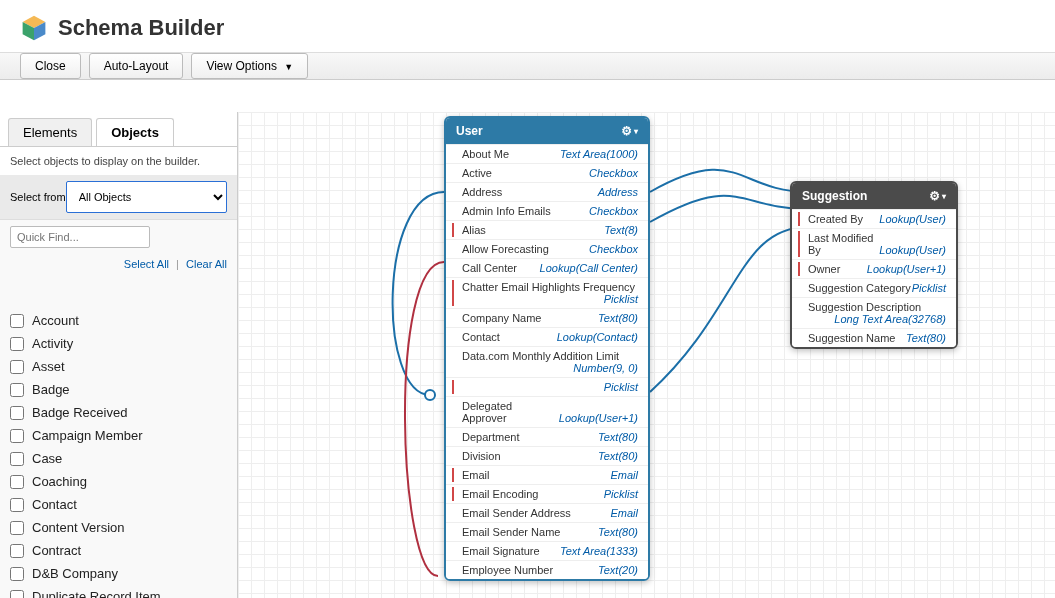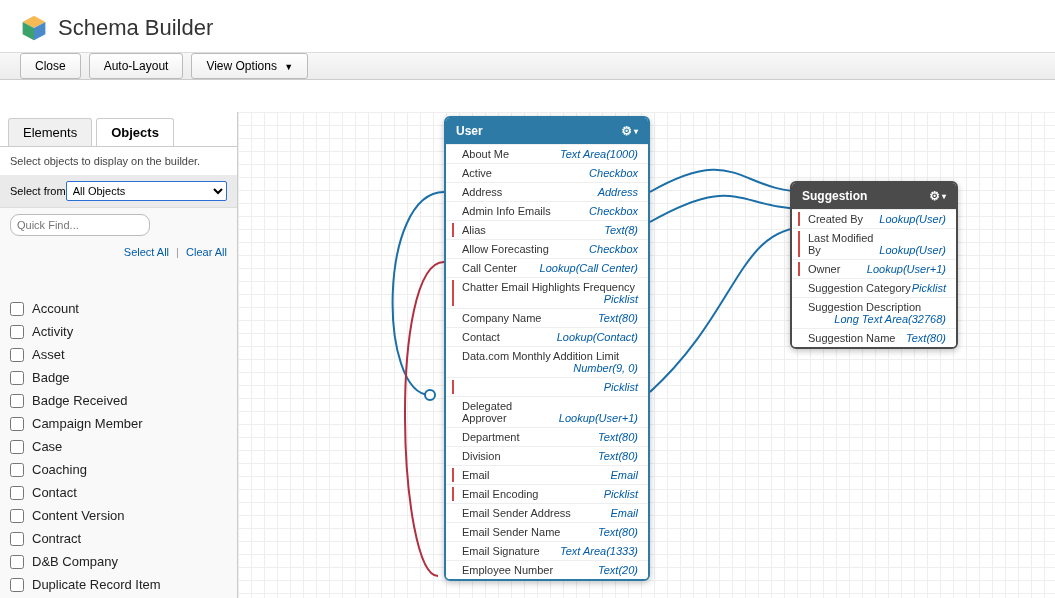--- a/index.html
+++ b/index.html
@@ -1,36 +1,36 @@
 <!DOCTYPE html>
 <html><head>
 <meta charset="utf-8">
 <style>
 * { box-sizing: border-box; margin: 0; padding: 0; font-family: Arial, Helvetica, sans-serif; }
 body { width: 1055px; height: 598px; overflow: hidden; background: #fff; position: relative; }
 
 .header { display: flex; align-items: center; padding: 14px 20px 10px 20px; }
 .logo-cube { width: 28px; height: 28px; margin-right: 10px; }
-.app-title { font-size: 22px; color: #333; font-weight: 400; }
+.app-title { font-size: 22px; color: #333; font-weight: 700; }
 
 .toolbar { display: flex; align-items: center; padding: 0 20px; background: linear-gradient(#f8f8f8,#ececec); border-top: 1px solid #ddd; border-bottom: 1px solid #ccc; gap: 8px; }
 .btn { padding: 5px 14px; background: linear-gradient(#fff,#f0f0f0); border: 1px solid #bbb; border-radius: 3px; font-size: 12px; cursor: pointer; }
 .btn .caret { margin-left: 4px; font-size: 9px; }
 
 .main { display: flex; position: absolute; top: 112px; bottom: 0; left: 0; right: 0; }
 
 .sidebar { width: 238px; border-right: 1px solid #ccc; background: #f9f9f9; display: flex; flex-direction: column; }
 .tabs { display: flex; padding: 6px 8px 0 8px; background: #fff; gap: 4px; }
 .tab { padding: 6px 14px; font-size: 13px; border: 1px solid #ccc; border-bottom: none; border-radius: 3px 3px 0 0; background: #f0f0f0; cursor: pointer; }
 .tab.active { background: #fff; font-weight: bold; position: relative; z-index: 2; }
 .side-desc { padding: 8px 10px; font-size: 11px; color: #444; border-top: 1px solid #ccc; background: #fff; }
 .side-filter { padding: 6px 10px; background: #eaeaea; display: flex; align-items: center; gap: 0; font-size: 11px; border-bottom:1px solid #ddd; }
-.side-filter select { flex: 1; font-size: 11px; padding: 2px; background: #fff; border: 1px solid #2a6fd6; border-radius: 2px; }
+.side-filter select { flex: 1; font-size: 11px; padding: 8px; background: #fff; border: 1px solid #2a6fd6; border-radius: 2px; }
 .side-search { padding: 6px 10px; }
-.side-search input { width: 140px; padding: 4px 6px; font-size: 11px; border: 1px solid #bbb; border-radius: 9px; color:#888; }
+.side-search input { width: 140px; padding: 4px 6px; font-size: 11px; border: 1px solid #bbb; border-radius: 2px; color:#888; }
 .side-links { text-align: right; padding: 4px 10px 8px 0; font-size: 11px; }
 .side-links a { color: #015ba7; text-decoration: none; cursor: pointer; }
 .side-links .sep { color: #999; margin: 0 4px; }
 .obj-list { flex: 1; overflow-y: auto; padding: 4px 10px; margin-top: 27px; }
 .obj-item { display: flex; align-items: center; gap: 8px; padding: 4px 0; font-size: 13px; color: #222; }
 .obj-item input { width: 14px; height: 14px; }
 
 .canvas { flex: 1; position: relative; background-color: #fff; background-image: linear-gradient(#eee 1px, transparent 1px), linear-gradient(90deg, #eee 1px, transparent 1px); background-size: 13px 13px; overflow: hidden; }
 svg.connectors { position: absolute; top:0; left:0; width:100%; height:100%; pointer-events:none; }
 

